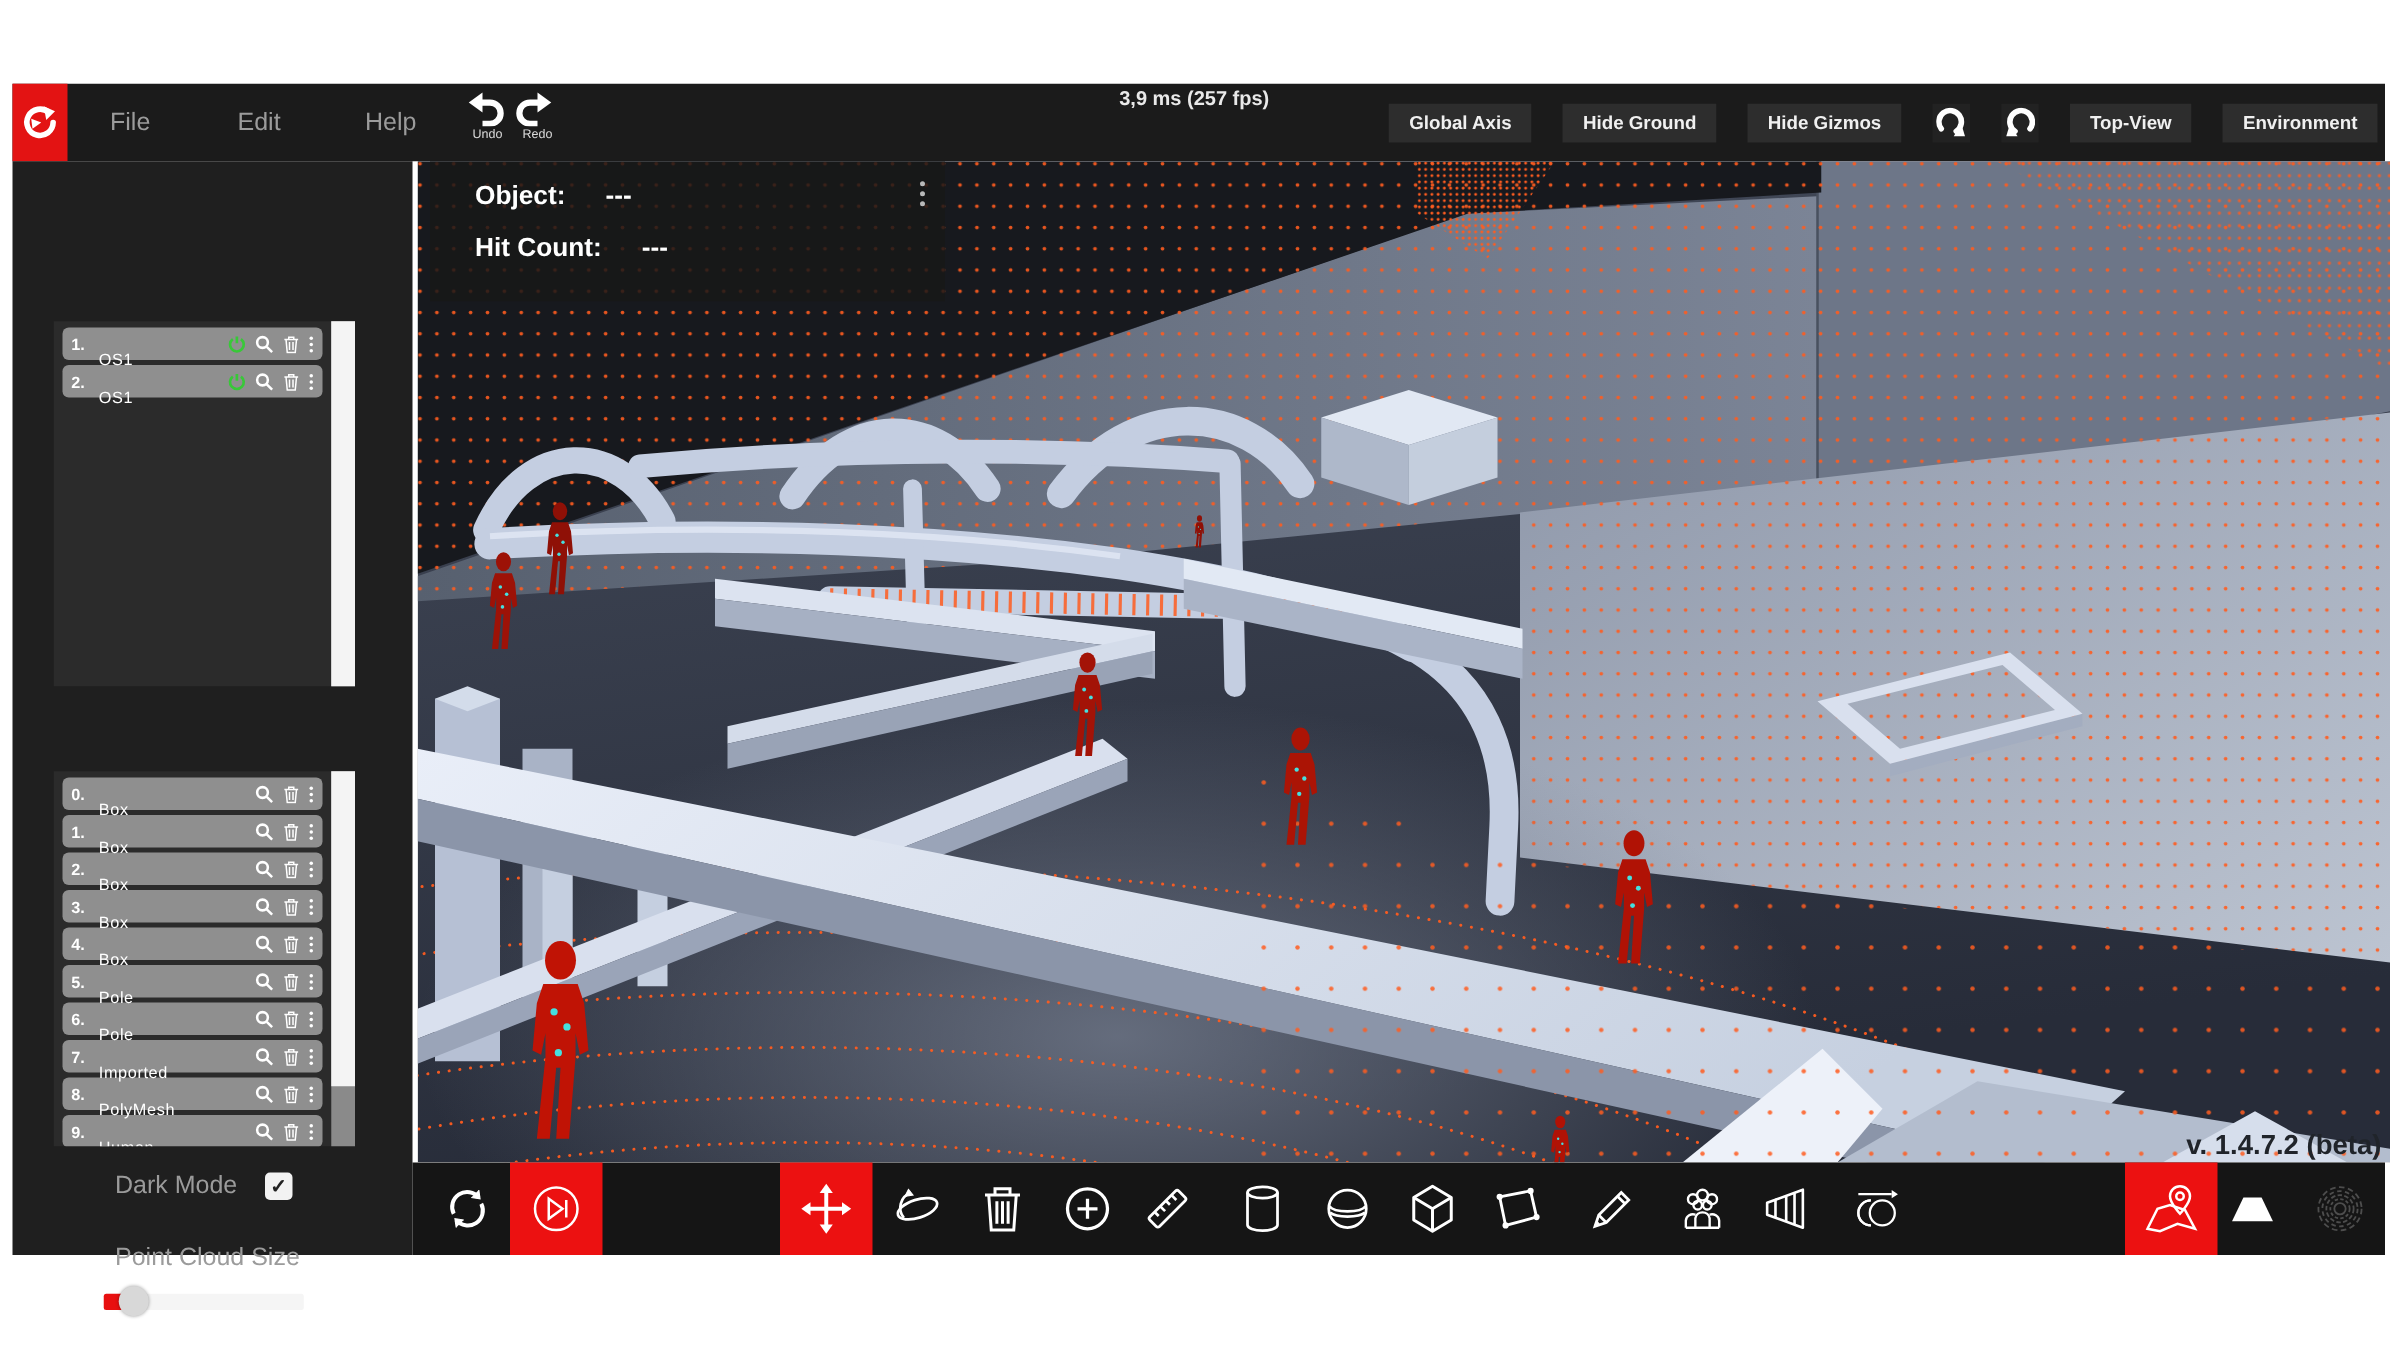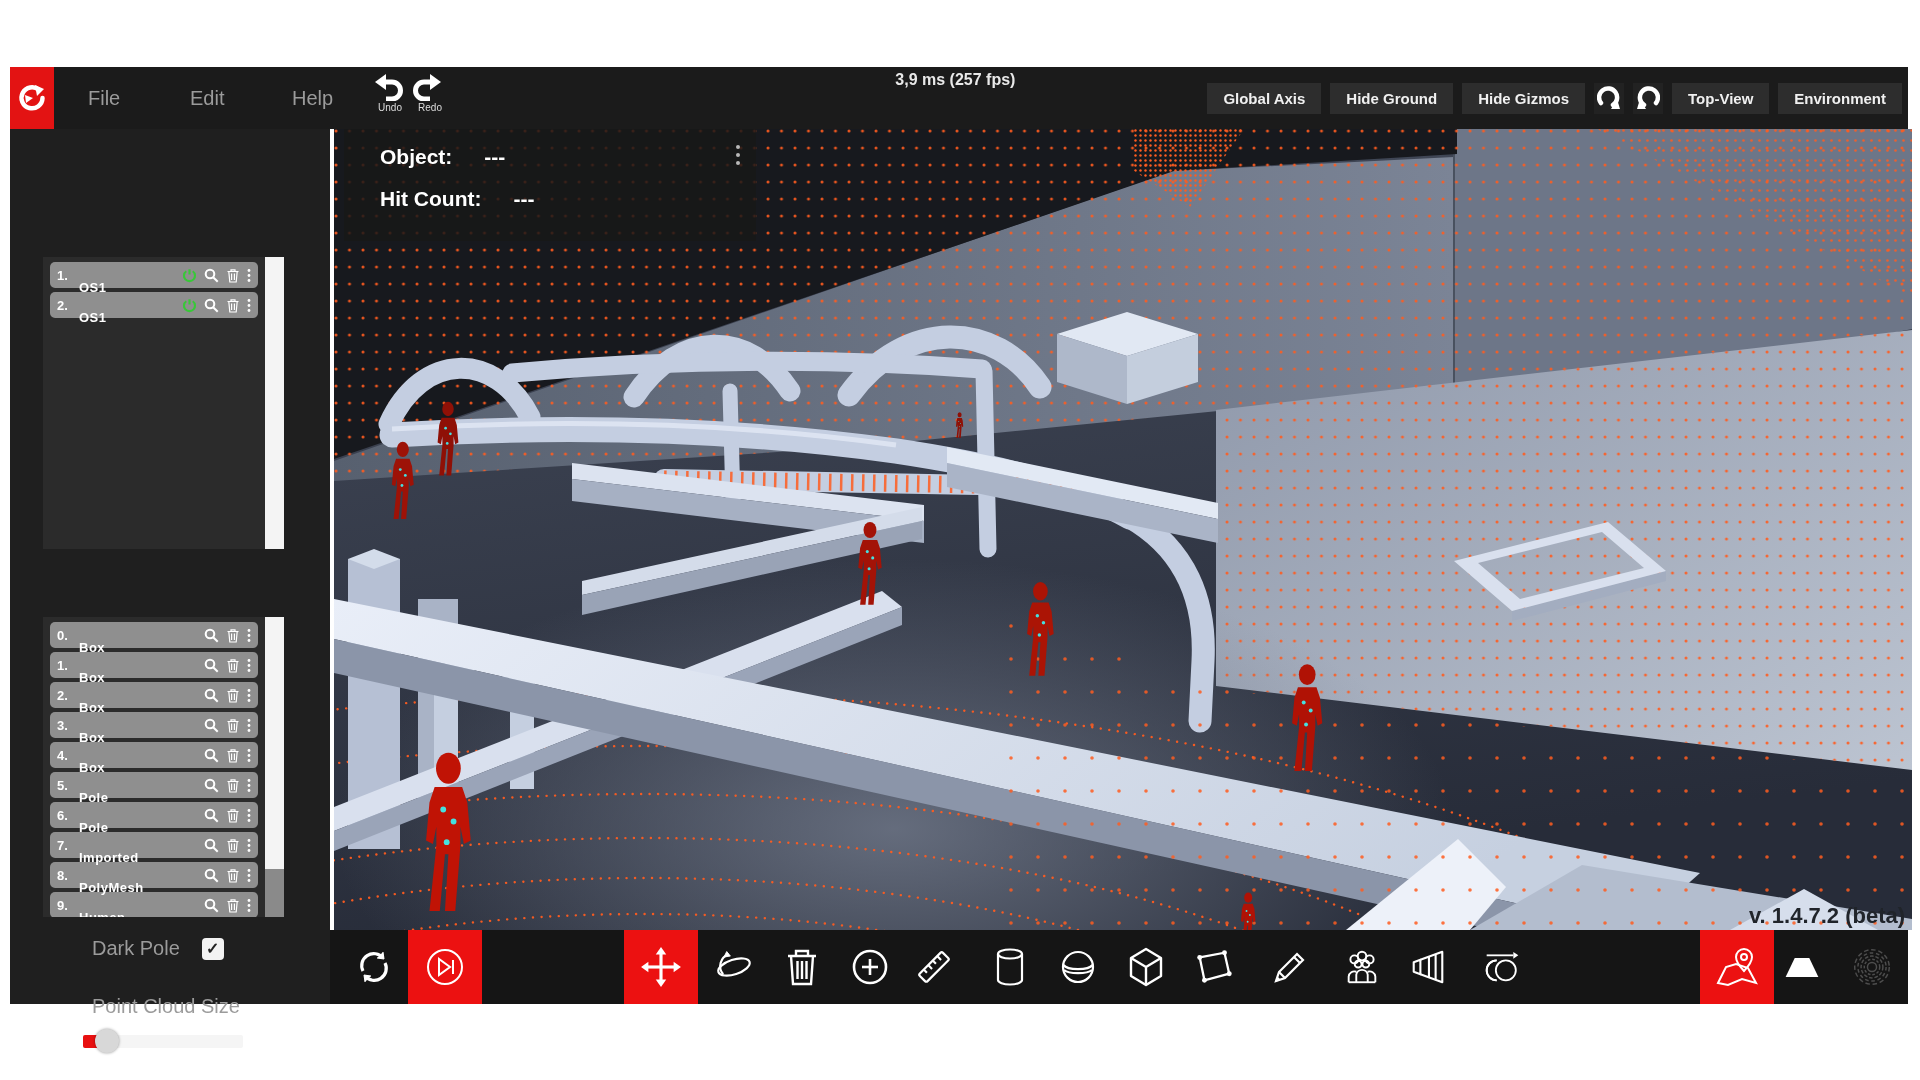--- a/index.html
+++ b/index.html
@@ -6,36 +6,36 @@
             font-family:"Liberation Sans",sans-serif;-webkit-font-smoothing:antialiased;}
   .app{position:absolute;left:10px;top:67px;width:1898px;height:937px;}
   
   .topbar{position:absolute;left:0;top:0;width:1898px;height:62px;background:#1b1b1b;}
   .logo{position:absolute;left:0;top:0;width:44px;height:62px;background:#e31313;display:flex;align-items:center;justify-content:center;cursor:pointer;}
   .menu{position:absolute;top:0;height:62px;line-height:62px;color:#9b9b9b;font-size:20px;cursor:pointer;}
   .hist{position:absolute;top:6px;width:36px;text-align:center;color:#e8e8e8;cursor:pointer;}
   .hist .lbl{font-size:10px;color:#dcdcdc;display:block;margin-top:1px;}
   .scene-title{position:absolute;left:490px;top:0;height:62px;line-height:66px;color:#ededed;font-size:20px;}
   .stats{position:absolute;left:50%;transform:translateX(-53%);top:4px;color:#e9e9e9;font-size:16px;font-weight:bold;}
-  .tb-right{position:absolute;right:6px;top:0;height:62px;display:flex;align-items:center;gap:9px;}
+  .tb-right{position:absolute;right:6px;top:0;height:62px;display:flex;align-items:center;gap:25px;}
   .tbtn{background:#2d2d2d;color:#f0f0f0;border:none;font-family:"Liberation Sans",sans-serif;
         font-size:15px;font-weight:bold;height:31px;padding:0 16px;cursor:pointer;}
   .icon-btn{width:30px;height:31px;background:#222222;display:flex;align-items:center;justify-content:center;cursor:pointer;}
   
   .sidebar{position:absolute;left:0;top:62px;width:320px;height:875px;background:#1f1f1f;}
   .panel-header{position:absolute;left:28px;width:264px;height:34px;display:flex;align-items:center;}
   .panel-header .ph-title{color:#adadad;font-size:27px;flex:1;}
   .panel-header .ph-trash{cursor:pointer;margin-right:26px;}
   .listbox{position:absolute;left:33px;width:222px;background:#2b2b2b;overflow:hidden;padding-top:5px;box-sizing:border-box;}
   .scrollbar{position:absolute;width:19px;background:#8a8a8a;}
   .scroll-thumb{position:absolute;left:0;top:0;width:100%;background:#f4f4f4;}
   .pill{height:26px;background:#8f8f8f;border-radius:5px;margin:0 7px 4px 7px;display:flex;align-items:center;
         padding:0 7px;cursor:pointer;}
   .pill .idx{color:#ffffff;font-size:13px;font-weight:bold;width:22px;}
-  .pill .nm{color:#ffffff;font-size:13px;font-weight:bold;flex:1;letter-spacing:.5px;margin-top:24px;}
+  .pill .nm{color:#ffffff;font-size:13px;font-weight:normal;flex:1;letter-spacing:.5px;margin-top:24px;}
   .pill .pic{display:flex;align-items:center;margin-left:7px;cursor:pointer;}
   .row-label{color:#9b9b9b;font-size:20px;}
   .darkmode-row{position:absolute;left:82px;top:808px;display:flex;align-items:center;gap:22px;}
   .checkbox{width:22px;height:22px;background:#f2f2f2;border-radius:4px;display:flex;align-items:center;
             justify-content:center;color:#222;font-size:16px;font-weight:bold;cursor:pointer;}
   .pcs-label{position:absolute;left:82px;top:866px;}
   .slider{position:absolute;left:73px;top:900px;width:160px;height:24px;cursor:pointer;}
   .slider .track{position:absolute;left:0;top:6px;width:160px;height:13px;background:#f5f5f5;border-radius:2px;}
   .slider .fill{position:absolute;left:0;top:6px;height:13px;background:#e81010;border-radius:2px 0 0 2px;}
   .slider .thumb{position:absolute;top:12px;width:24px;height:24px;border-radius:50%;background:#d8d8d8;
@@ -397,21 +397,21 @@
               <circle cx="2" cy="12.5" r="1.4"></circle>
             </svg>
           </span>
       </div>
     </div>
     <div class="scrollbar" style="left:255px;top:488px;height:300px">
       <div class="scroll-thumb" style="height:84%"></div>
     </div>
 
     <div class="darkmode-row">
-      <span class="row-label">Dark Pole</span>
+      <span class="row-label">Dark Mode</span>
       <span class="checkbox">✓</span>
     </div>
     <div class="row-label pcs-label">Point Cloud Size</div>
     <div class="slider">
       <div class="track"></div>
       <div class="fill" style="width: 15%;"></div>
       <div class="thumb" style="left: 15%;"></div>
     </div>
   </div>
 

